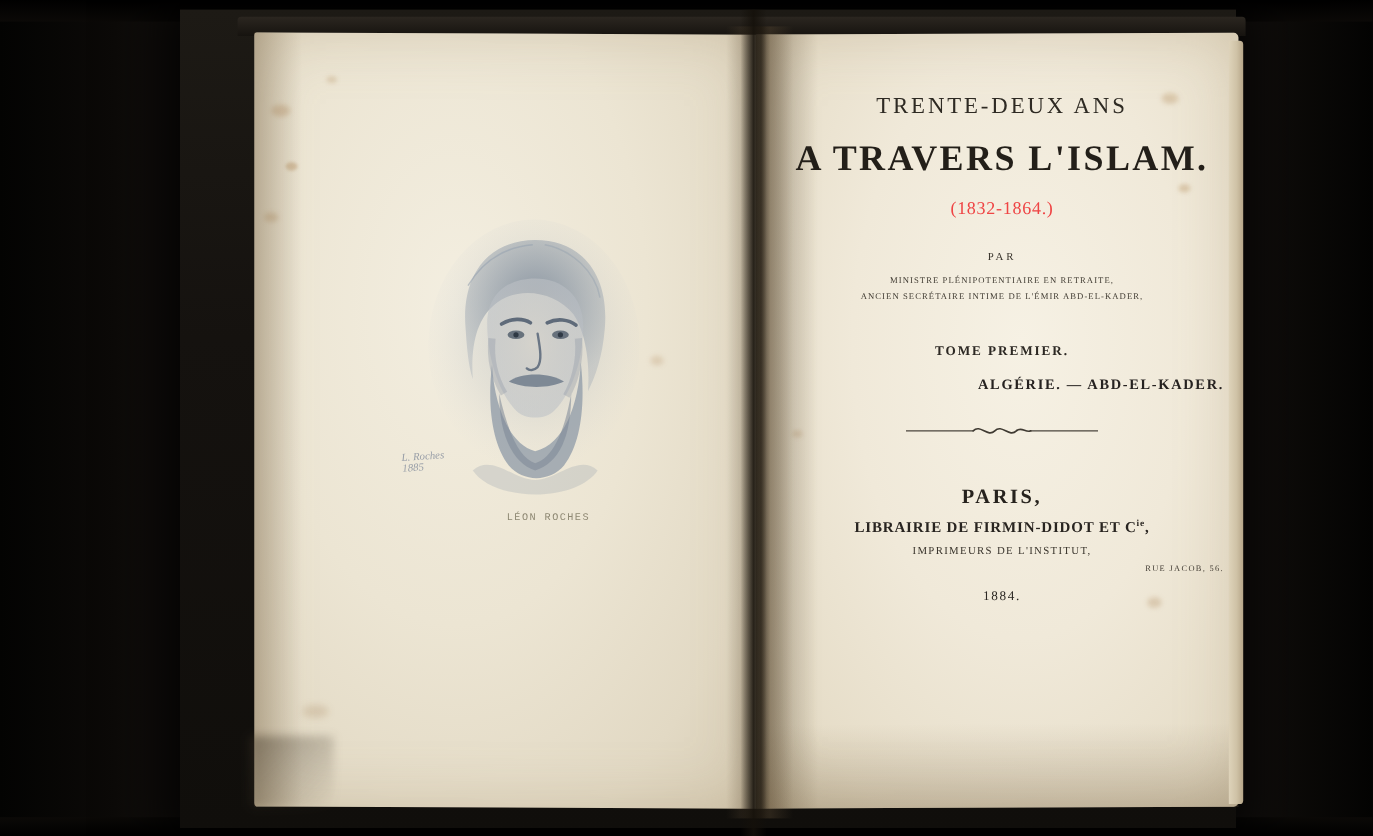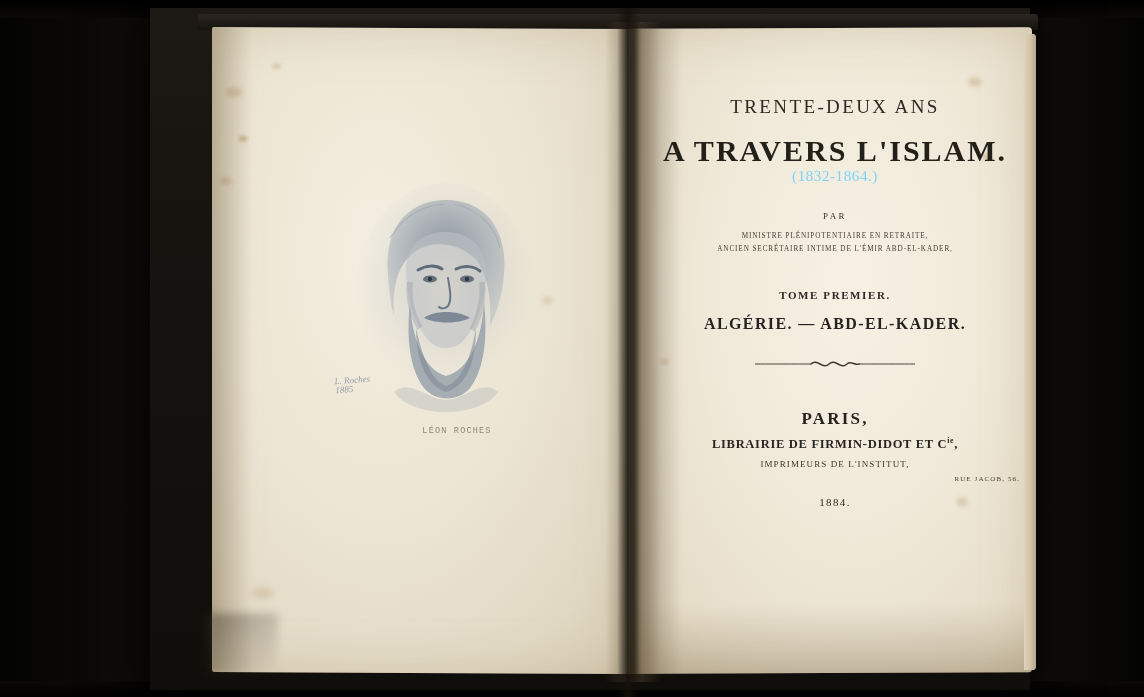--- a/index.html
+++ b/index.html
@@ -158,21 +158,21 @@
     font-style: italic;
     color: #8b93a0;
     transform: rotate(-4deg);
     line-height: 1.05;
     opacity: 0.85;
   }
   
   .titlepage {
     position: absolute;
     left: 500px;
-    top: 40px;
+    top: 22px;
     width: 370px;
     text-align: center;
     color: #2a2620;
   }
   .tp-line1 {
     font-size: 19px;
     letter-spacing: 2.4px;
     margin-top: 48px;
     color: #2e2a23;
     font-family: "Liberation Serif", serif;
@@ -181,22 +181,22 @@
     font-size: 30px;
     letter-spacing: 2px;
     margin-top: 16px;
     font-weight: 700;
     color: #231f19;
     font-family: "Liberation Serif", serif;
   }
   .tp-dates {
     font-size: 15px;
     letter-spacing: 0.6px;
-    margin-top: 0;
-    color: #7dd3fc;
+    margin-top: 16px;
+    color: #ef4444;
   }
   .tp-par {
     font-size: 9px;
     letter-spacing: 2.4px;
     margin-top: 26px;
     color: #3b362e;
   }
   .tp-author {
     font-size: 17px;
     letter-spacing: 1.6px;
@@ -212,25 +212,26 @@
     color: #413c33;
   }
   .tp-tome {
     font-size: 11px;
     letter-spacing: 1.6px;
     margin-top: 34px;
     color: #2d2924;
     font-weight: 600;
   }
   .tp-sub {
-    font-size: 16px;
+    font-size: 12px;
     letter-spacing: 1.4px;
     margin-top: 14px;
     color: #262220;
     font-weight: 700;
+    text-align: right;
   }
   .tp-orn {
     margin-top: 22px;
     height: 18px;
   }
   .tp-city {
     font-size: 17px;
     letter-spacing: 2.2px;
     margin-top: 36px;
     color: #26221d;

